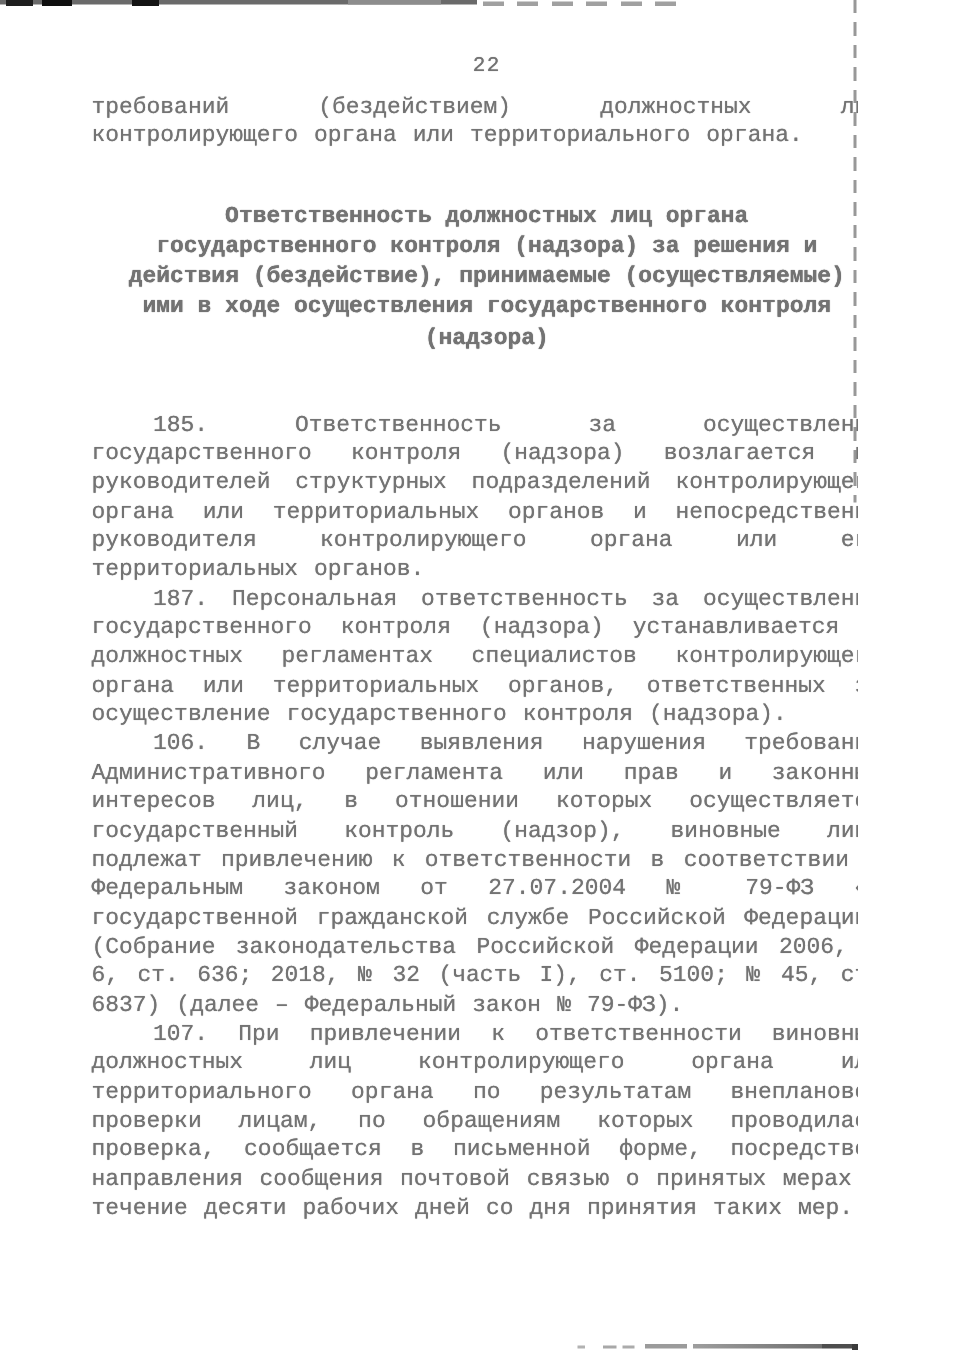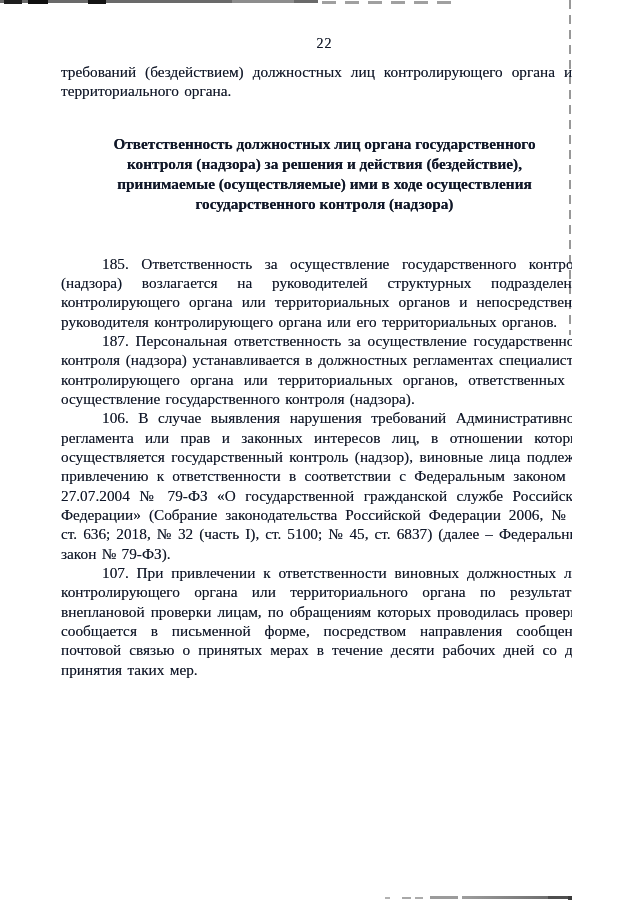--- a/index.html
+++ b/index.html
@@ -6,22 +6,22 @@
     margin: 0;
     padding: 0;
     background: #ffffff;
   }
   .page {
     position: relative;
     width: 572px;
     height: 905px;
     background: #ffffff;
     overflow: hidden;
-    font-family: Liberation Serif, serif;
-    color: #0f172a;
+    font-family: Liberation Mono, monospace;
+    color: #737373;
   }
 
   
   .artifact { position: absolute; }
   .top-edge { left: 0; top: 0; width: 640px; height: 8px; }
   .top-edge .seg { position: absolute; }
   .t-base  { left: 0;   top: 0; width: 318px; height: 3px; background: #6a6a6a; }
   .t-d1    { left: 4px;   top: 0; width: 18px; height: 4px; background: #1e1e1e; }
   .t-d2    { left: 28px;  top: 0; width: 20px; height: 4px; background: #0f0f0f; }
   .t-d3    { left: 88px;  top: 0; width: 18px; height: 4px; background: #141414; }

